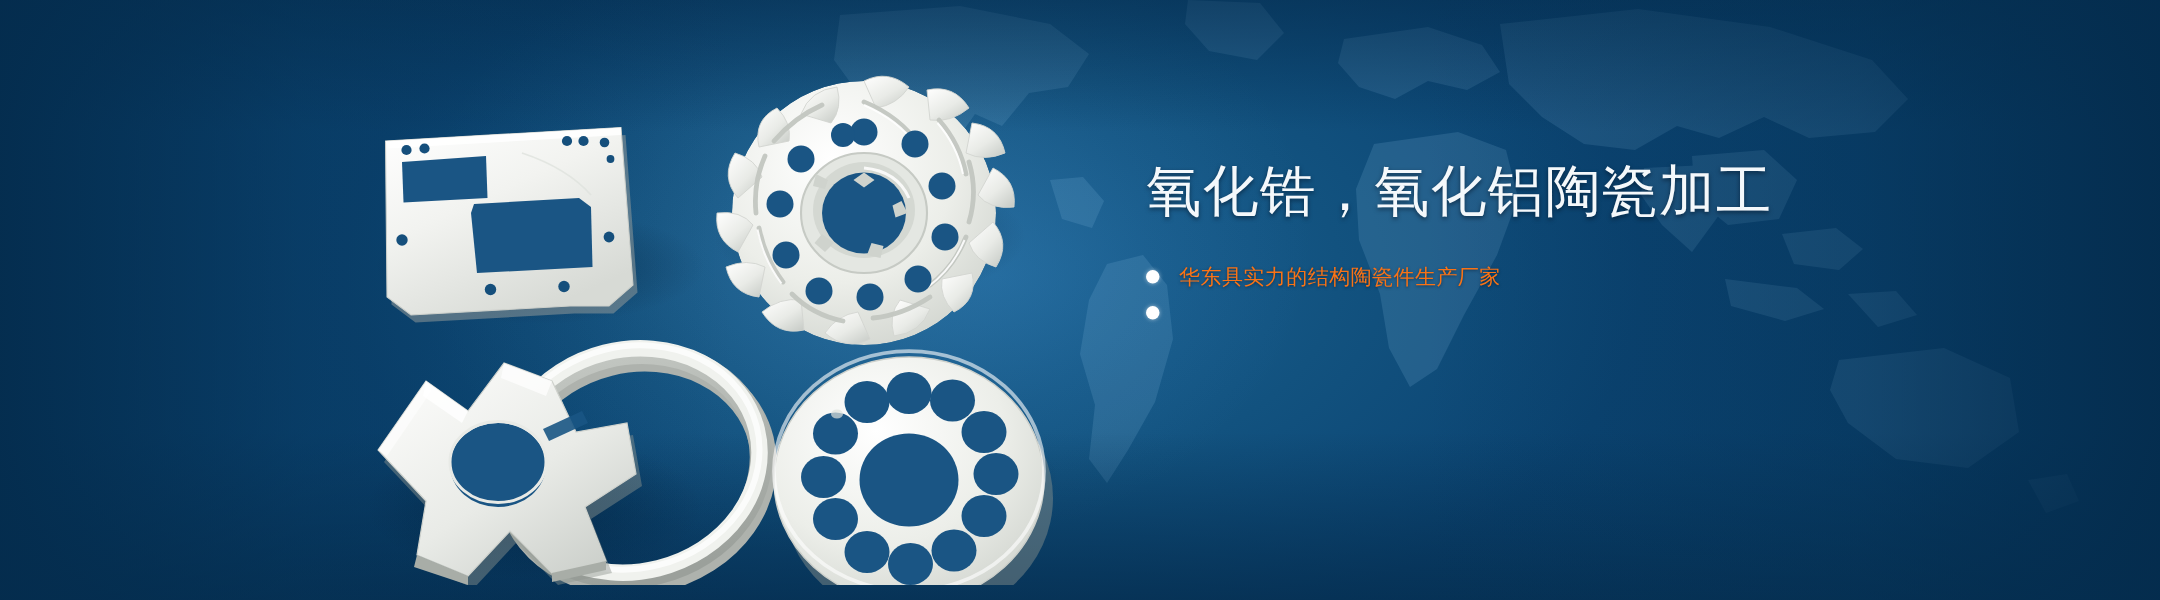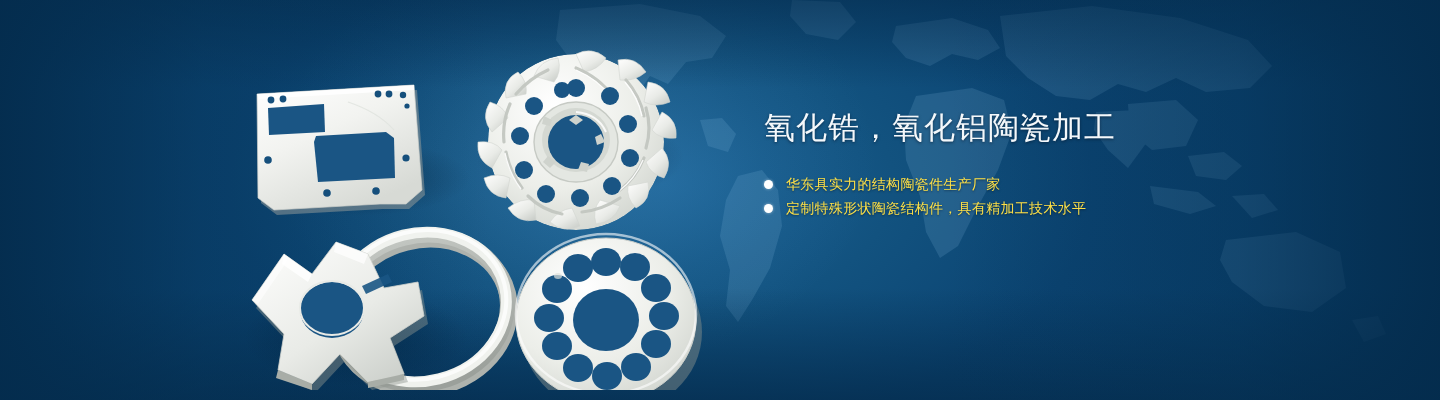--- a/index.html
+++ b/index.html
@@ -48,39 +48,39 @@
   }
   #products svg { width:100%; height:100%; display:block; }
 
   
   #copy {
     position:absolute;
     left:764px; top:108px;
     width:560px;
   }
   #headline {
-    font-size:31px;
+    font-size:37px;
     line-height:40px;
     letter-spacing:1px;
     color:#f4f8fb;
     font-weight:400;
     text-shadow:0 1px 3px rgba(0,12,28,0.55);
     white-space:nowrap;
   }
   #bullets {
     margin-top:25px;
     list-style:none;
   }
   #bullets li {
     display:flex;
     align-items:center;
     height:23px;
     margin-bottom:1px;
     font-size:14px;
-    color:#fde047;
+    color:#f97316;
     letter-spacing:0.3px;
     text-shadow:0 1px 2px rgba(0,12,28,0.5);
     white-space:nowrap;
     text-align:center;
   }
   .dot {
     width:9px; height:9px;
     border-radius:50%;
     background:#ffffff;
     margin-right:13px;
@@ -310,18 +310,17 @@
 
   <div id="copy">
     <h1 id="headline">氧化锆，氧化铝陶瓷加工</h1>
     <ul id="bullets">
       <li>
         <span class="dot"></span>
         <span>华东具实力的结构陶瓷件生产厂家</span>
       </li>
       <li>
         <span class="dot"></span>
-        <span>定制特殊形状陶瓷结构件，具有精加工技术水平</span>
       </li>
     </ul>
   </div>
 
 </div>
 
 </body></html>

